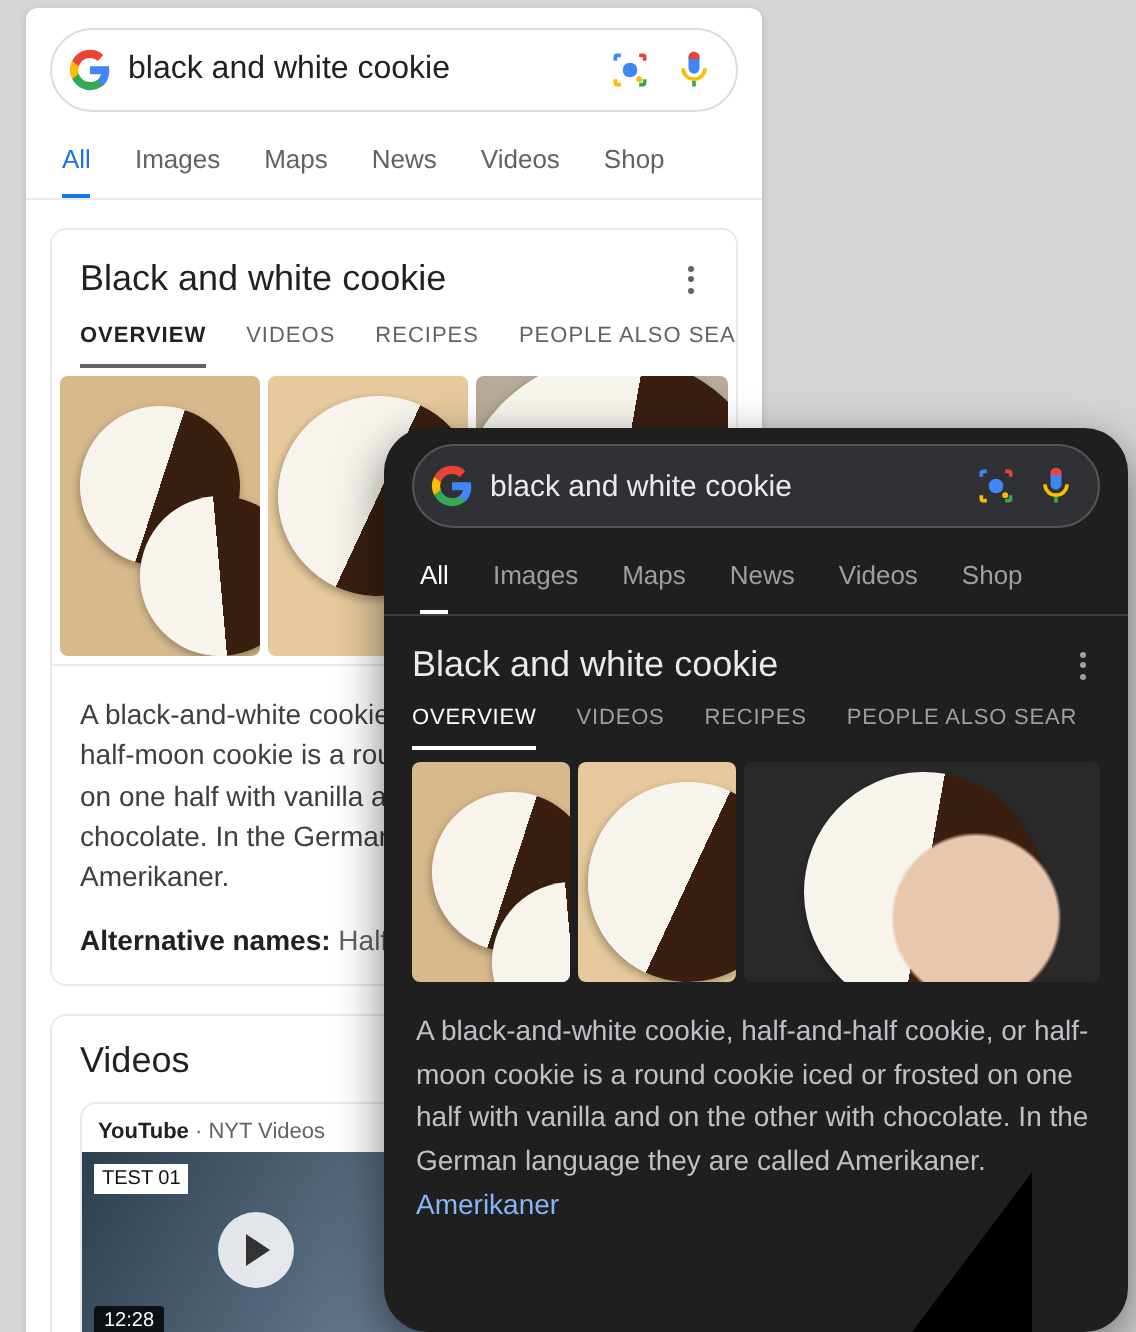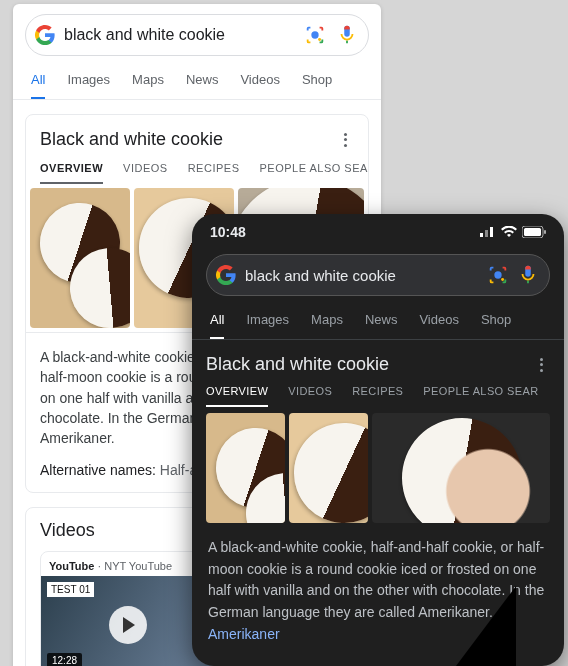--- a/index.html
+++ b/index.html
@@ -47,21 +47,21 @@
   .cookie { position:absolute; border-radius:50%; background:linear-gradient(90deg,#f7f4ee 50%,#3a1f11 50%); box-shadow:0 2px 4px rgba(0,0,0,.3); }
   .cookie-thumb.a .cookie{ width:80px;height:80px; left:10px; top:15px; transform:rotate(18deg);}
   .cookie-thumb.a .cookie.c2{ left:40px; top:60px; transform:rotate(-5deg);}
   .cookie-thumb.b { background:#e6c99c;}
   .cookie-thumb.b .cookie{ width:100px;height:100px; left:5px; top:10px; transform:rotate(25deg);}
   .cookie-thumb.c { background:#b7ab98;}
   .cookie-thumb.c .cookie{ width:160px;height:160px; left:-10px; top:-10px; transform:rotate(10deg);}
 
   .desc { padding:14px; font-size:14px; line-height:1.45; color:#3c4043; border-top:1px solid #e8eaed;}
   .altnames { padding:0 14px 14px; font-size:14px; color:#202124;}
-  .altnames .lbl{ font-weight:400; color:#202124;} .altnames .val{ color:#5f6368;}
+  .altnames .lbl{ font-weight:700; color:#202124;} .altnames .val{ color:#5f6368;}
 
   .videos-card { margin:14px 12px 0; border:1px solid #e8eaed; border-radius:8px; background:#fff; overflow:hidden;}
   .videos-title { font-size:18px; color:#202124; padding:12px 14px 10px;}
   .videotile { margin:0 14px 0; border:1px solid #e8eaed; border-radius:8px; overflow:hidden; width:175px;}
   .videotile .meta { font-size:11px; color:#5f6368; padding:8px 8px 4px;}
   .videotile .meta .src{ font-weight:600; color:#202124;text-align:right;}
   .videotile .thumbarea{ position:relative; height:98px; background:linear-gradient(120deg,#2c3f4d,#6c819a); display:flex; align-items:center; justify-content:center;}
   .badge-test{ position:absolute; left:6px; top:6px; background:#fff; color:#111; font-size:10px; font-weight:400; padding:2px 4px;}
   .play-circle{ width:38px;height:38px;border-radius:50%; background:rgba(255,255,255,.85); display:flex;align-items:center;justify-content:center;}
   .play-circle::after{ content:""; border-left:12px solid #333; border-top:8px solid transparent; border-bottom:8px solid transparent; margin-left:3px;}
@@ -177,54 +177,32 @@
       <div class="desc">A black-and-white cookie, half-and-half cookie, or half-moon cookie is a round cookie iced or frosted on one half with vanilla and on the other with chocolate. In the German language they are called Amerikaner.</div>
       <div class="altnames">
         <span class="lbl">Alternative names:</span><span class="val"> Half-and-half cookie</span>
       </div>
     </div>
 
     <div class="videos-card">
       <div class="videos-title">Videos</div>
       <div class="videotile">
         <div class="meta">
-          <span class="src">YouTube</span><span> · </span><span>NYT YouTube</span>
+          <span class="src">YouTube</span><span> · </span><span>NYT Videos</span>
         </div>
         <div class="thumbarea">
           <div class="badge-test">TEST 01</div>
           <div class="play-circle"></div>
           <div class="duration">12:28</div>
         </div>
       </div>
     </div>
   </div>
 
   <div class="phone">
-    <div class="statusbar">
-      <span>10:48</span>
-      <div class="status-right">
-        <span><svg width="16" height="11" viewBox="0 0 16 11">
-              <rect x="0" y="7" width="3" height="4" fill="#fff"></rect>
-              <rect x="5" y="4" width="3" height="7" fill="#888"></rect>
-              <rect x="10" y="1" width="3" height="10" fill="#fff"></rect>
-            </svg></span>
-        <span class="wifi">
-            <svg width="16" height="12" viewBox="0 0 16 12">
-              <path fill="#fff" d="M8 11 6 9a3 3 0 0 1 4 0zM3 6a7 7 0 0 1 10 0l-1.5 1.5a5 5 0 0 0-7 0zM0 3a11 11 0 0 1 16 0l-1.5 1.5a9 9 0 0 0-13 0z"></path>
-            </svg>
-          </span>
-        <span class="batt">
-            <svg width="24" height="12" viewBox="0 0 24 12">
-              <rect x="0" y="0" width="21" height="12" rx="3" fill="none" stroke="#aaa"></rect>
-              <rect x="2" y="2" width="17" height="8" rx="1.5" fill="#fff"></rect>
-              <rect x="22" y="4" width="2" height="4" rx="1" fill="#aaa"></rect>
-            </svg>
-          </span>
-      </div>
-    </div>
     <div class="dk-search">
       <svg class="g-logo" viewBox="0 0 48 48">
         <path fill="#4285F4" d="M45 24.5c0-1.6-.1-3.1-.4-4.5H24v8.5h11.8c-.5 2.8-2 5.2-4.3 6.8v5.6h7c4.1-3.8 6.5-9.4 6.5-16.4z"></path>
         <path fill="#34A853" d="M24 46c5.9 0 10.8-2 14.4-5.3l-7-5.6c-2 1.3-4.5 2.1-7.4 2.1-5.7 0-10.5-3.8-12.2-9H4.6v5.7C8.2 41 15.5 46 24 46z"></path>
         <path fill="#FBBC05" d="M11.8 28.2c-.4-1.3-.7-2.7-.7-4.2s.3-2.9.7-4.2v-5.7H4.6C3 17.4 2 20.6 2 24s1 6.6 2.6 9.9l7.2-5.7z"></path>
         <path fill="#EA4335" d="M24 10.8c3.2 0 6.1 1.1 8.3 3.3l6.2-6.2C34.8 4 29.9 2 24 2 15.5 2 8.2 7 4.6 14.1l7.2 5.7c1.7-5.2 6.5-9 12.2-9z"></path>
       </svg>
       <input value="black and white cookie" style="">
       <svg class="lens-icon" viewBox="0 0 24 24">
         <path fill="#4285F4" d="M3 7V5a2 2 0 0 1 2-2h2v2H5v2z"></path>

